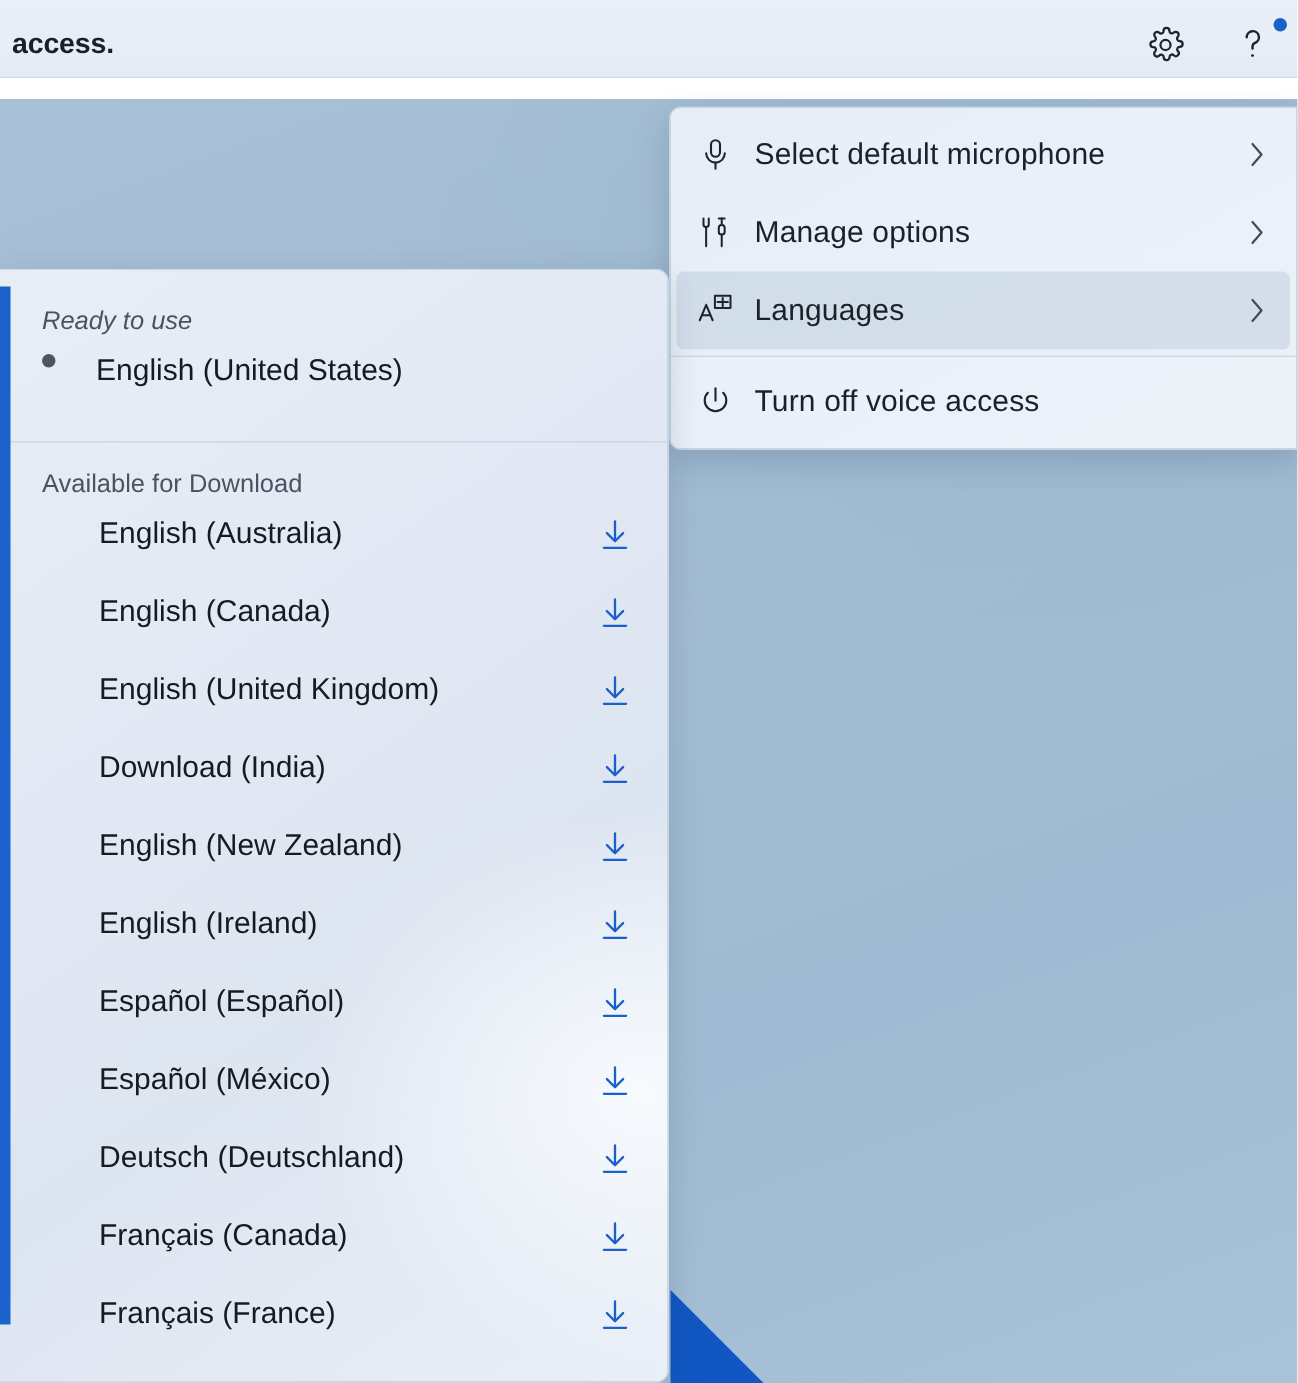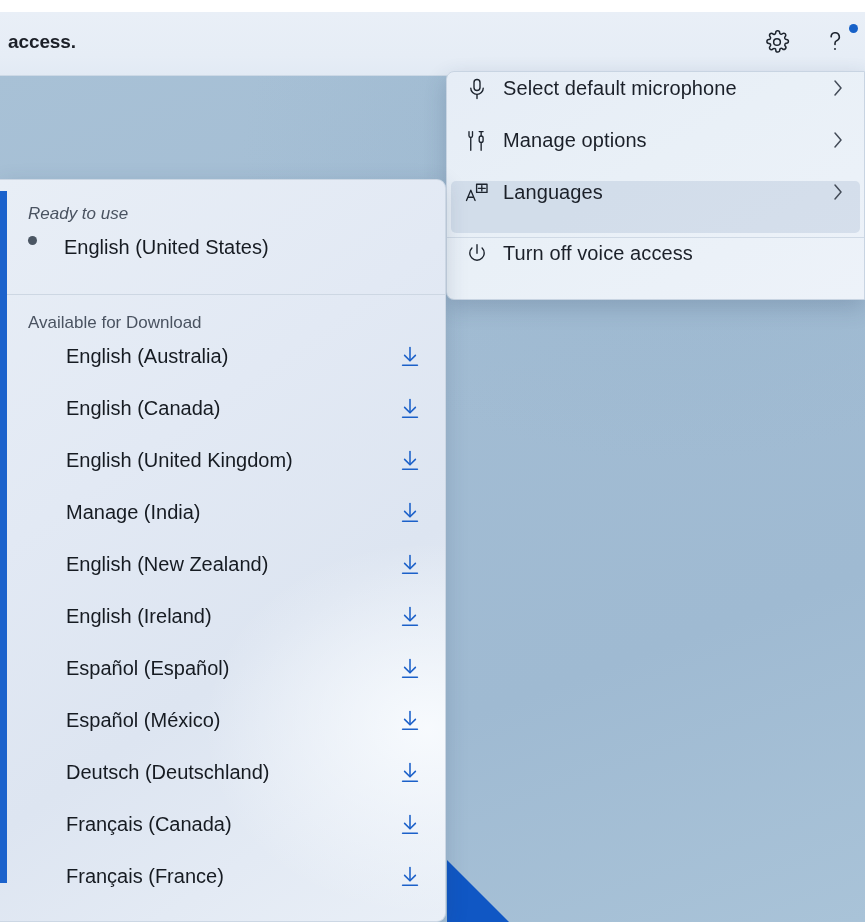--- a/index.html
+++ b/index.html
@@ -44,22 +44,22 @@
     position: absolute;
     left: 0; bottom: 0;
     width: 447px; height: 4px;
     background: linear-gradient(90deg, #1d5fc8 0%, #2a6ccd 60%, #1d5fc8 100%);
     opacity: 0;
   }
 
   
   #titlebar {
     position: absolute;
-    left: 0; top: 12px;
-    width: 865px; height: 64px;
+    left: 0; top: 0;
+    width: 865px; height: 52px;
     background: linear-gradient(180deg, #e9eff7 0%, #e6edf6 70%, #e2eaf4 100%);
     border-bottom: 1px solid #cdd9e6;
     box-sizing: border-box;
   }
   #app-title {
     position: absolute;
     left: 8px; top: 19px;
     font-size: 19px;
     font-weight: bold;
     color: #1b1f27;
@@ -95,21 +95,21 @@
     border-radius: 8px 0 0 8px;
     box-shadow: 0 8px 22px rgba(40,60,90,0.20);
     box-sizing: border-box;
     padding: 5px 0 5px 0;
     overflow: hidden;
   }
   .menu-item {
     position: relative;
     height: 52px;
     display: flex;
-    align-items: flex-start;
+    align-items: center;
     margin: 0 4px;
     border-radius: 5px;
     cursor: pointer;
   }
   .menu-item.highlighted {
     background: rgba(160,180,205,0.30);
   }
   .menu-icon {
     width: 52px;
     display: flex;
@@ -357,21 +357,21 @@
       <span class="lang-download">
         <svg width="22" height="24" viewBox="0 0 22 24" fill="none" stroke="#1b60c9" stroke-width="1.55" stroke-linecap="round" stroke-linejoin="round">
           <path d="M11 2.6 V15.4"></path>
             <path d="M5.6 10.4 L11 15.8 L16.4 10.4"></path>
             <path d="M3.6 20.2 H18.4"></path>
         </svg>
       </span>
     </div>
 
     <div class="lang-row dl-row-pad">
-      <span class="lang-name">Manage (India)</span>
+      <span class="lang-name">Download (India)</span>
       <span class="lang-download">
         <svg width="22" height="24" viewBox="0 0 22 24" fill="none" stroke="#1b60c9" stroke-width="1.55" stroke-linecap="round" stroke-linejoin="round">
           <path d="M11 2.6 V15.4"></path>
             <path d="M5.6 10.4 L11 15.8 L16.4 10.4"></path>
             <path d="M3.6 20.2 H18.4"></path>
         </svg>
       </span>
     </div>
 
     <div class="lang-row dl-row-pad">

